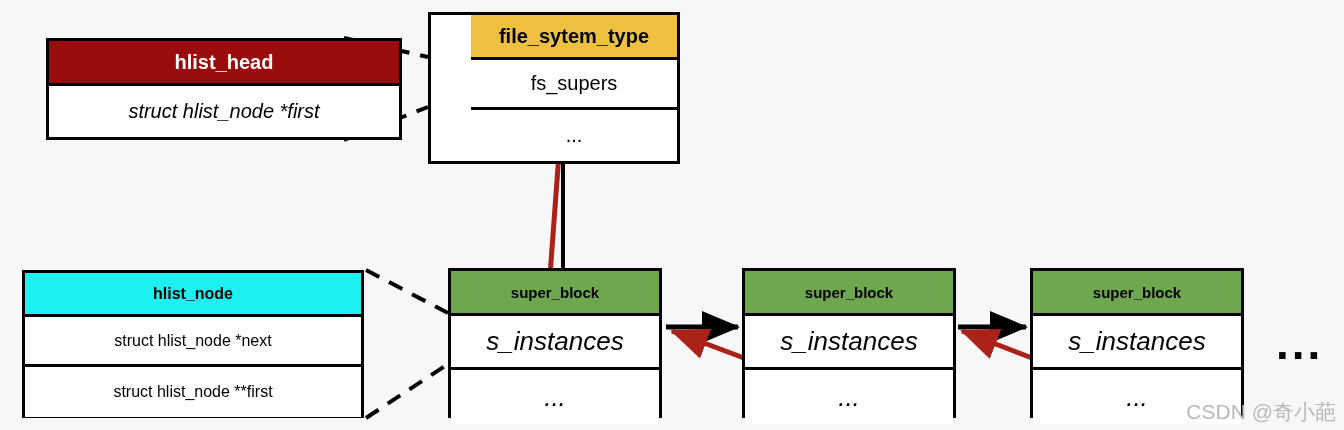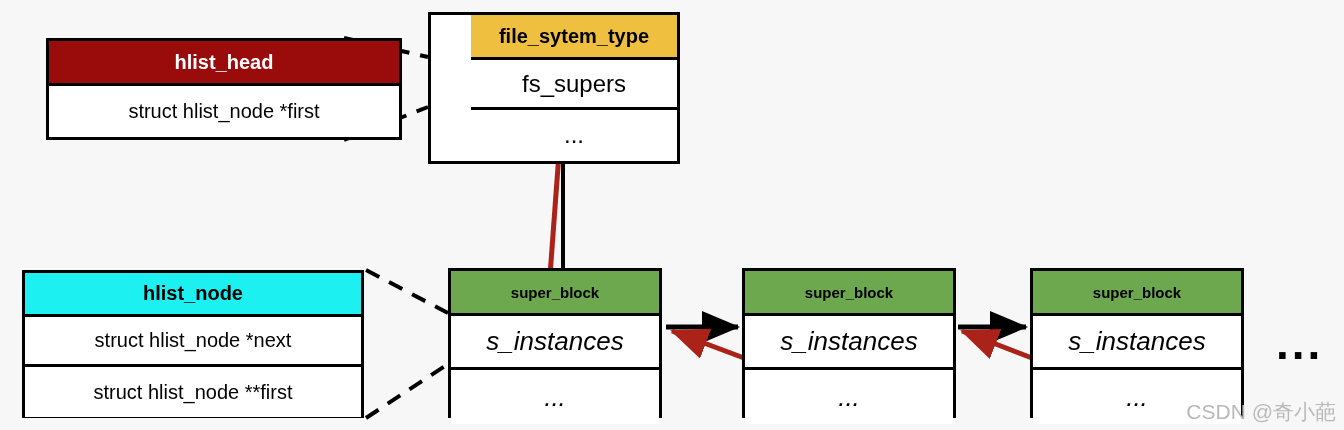--- a/index.html
+++ b/index.html
@@ -51,41 +51,41 @@
   }
 
   
   #box-hlist-head { left: 46px; top: 38px; width: 356px; height: 102px; }
   #box-hlist-head .struct-title {
     height: 45px;
     background: #9A0B0B;
     color: #fff;
     font-size: 20px;
   }
-  #box-hlist-head .struct-row { height: 51px; font-size: 20px; color: #000; }
+  #box-hlist-head .struct-row { height: 51px; font-size: 20px; color: #000; font-style: italic; }
 
   
   #box-fst { left: 428px; top: 12px; width: 252px; height: 152px; padding-left: 40px; }
   #box-fst .struct-title {
     height: 45px;
     background: #EFC040;
     color: #000;
     font-size: 20px;
   }
-  #box-fst .struct-row { height: 50px; font-size: 24px; color: #000; }
+  #box-fst .struct-row { height: 50px; font-size: 20px; color: #000; }
 
   
   #box-hlist-node { left: 22px; top: 270px; width: 342px; height: 148px; }
   #box-hlist-node .struct-title {
     height: 44px;
     background: #1DF0F0;
     color: #000;
-    font-size: 20px;
-  }
-  #box-hlist-node .struct-row { height: 50px; font-size: 20px; color: #000; }
+    font-size: 16px;
+  }
+  #box-hlist-node .struct-row { height: 50px; font-size: 16px; color: #000; }
 
   
   .sb-box { top: 268px; width: 214px; height: 150px; }
   .sb-box .struct-title {
     height: 45px;
     background: #6DA84F;
     color: #000;
     font-size: 15px;
   }
   .sb-box .struct-row { height: 54px; font-size: 26px; color: #000; font-style: italic; }

